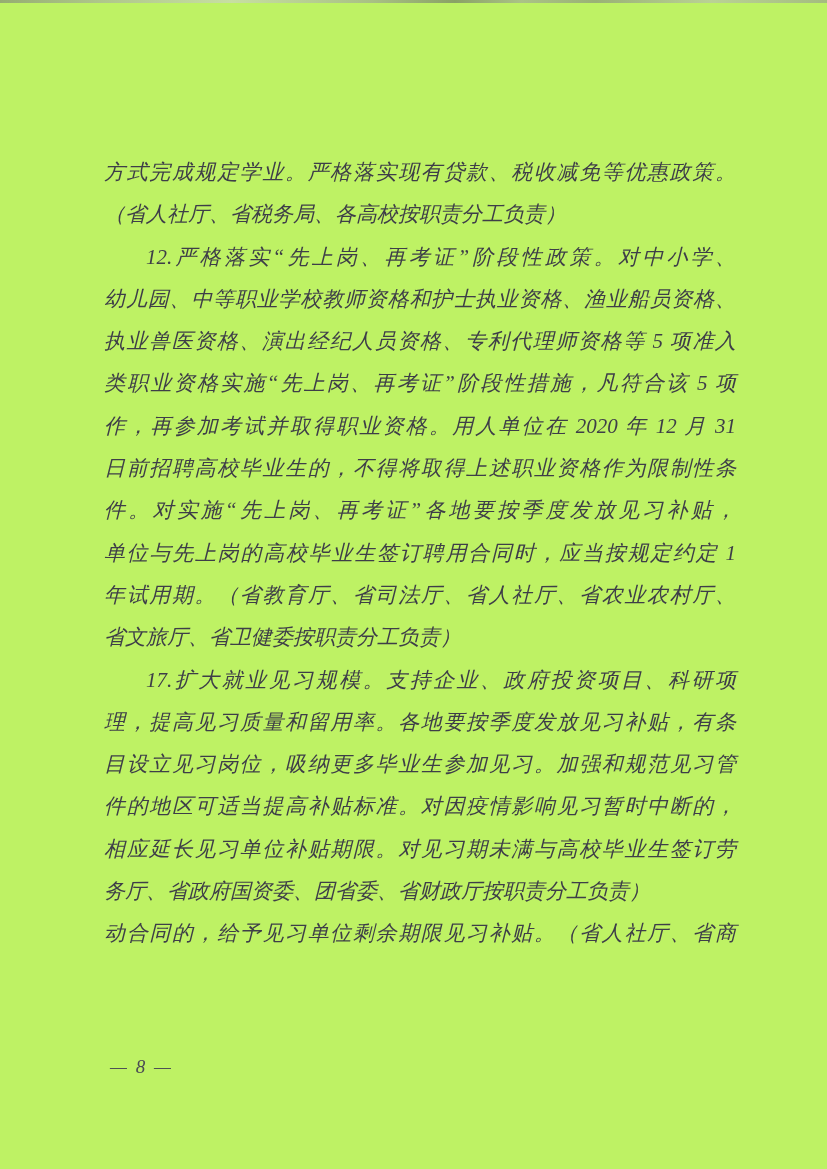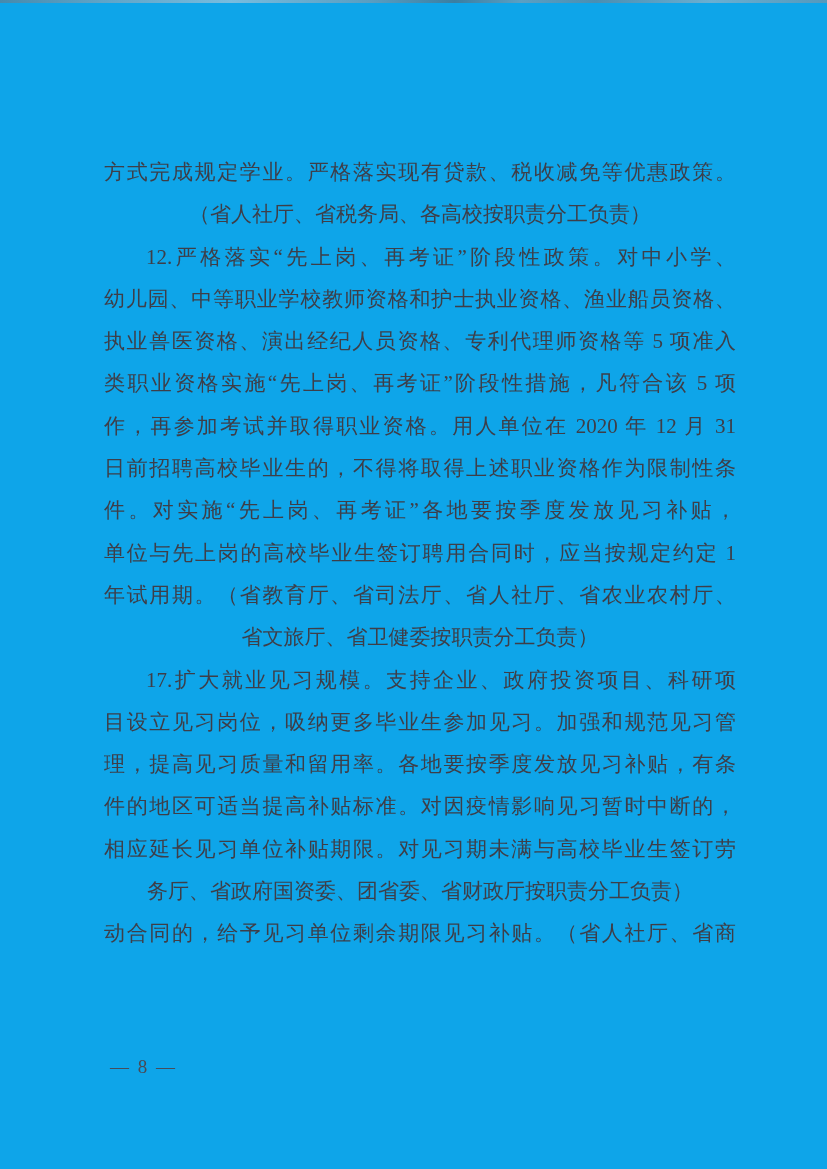--- a/index.html
+++ b/index.html
@@ -10,21 +10,22 @@
     width: 827px;
     height: 1169px;
     position: relative;
     background: #fcfcfa;
     overflow: hidden;
     font-family: "Liberation Serif", "DejaVu Serif", serif;
   }
   .page {
     position: absolute;
     inset: 0;
-    background: #0ea5e9;
+    background: #bef264;
+    font-style: italic;
   }
   .scan-edge {
     position: absolute;
     top: 0;
     left: 0;
     width: 827px;
     height: 3px;
     background: linear-gradient(90deg,
       #74747c 0%, #a2a2aa 12%, #cfcfd5 28%, #97979f 45%,
       #5f5f67 55%, #9b9ba3 63%, #7c7c84 72%, #b7b7bd 86%, #8f8f97 100%);
@@ -34,21 +35,21 @@
     position: absolute;
     left: 104px;
     top: 151px;
     width: 632px;
     color: #3e3e48;
     font-size: 21px;
   }
   .line {
     height: 42.3px;
     line-height: 42.3px;
-    text-align: center;
+    text-align: left;
     white-space: normal;
     overflow: visible;
   }
   .line.just {
     text-align: justify;
     text-align-last: justify;
     text-justify: inter-character;
   }
   .line.indent {
     text-indent: 42px;
@@ -76,22 +77,22 @@
     <div class="line just">幼儿园、中等职业学校教师资格和护士执业资格、渔业船员资格、</div>
     <div class="line just">执业兽医资格、演出经纪人员资格、专利代理师资格等 5 项准入</div>
     <div class="line just">类职业资格实施“先上岗、再考证”阶段性措施，凡符合该 5 项</div>
     <div class="line just">作，再参加考试并取得职业资格。用人单位在 2020 年 12 月 31</div>
     <div class="line just">日前招聘高校毕业生的，不得将取得上述职业资格作为限制性条</div>
     <div class="line just">件。对实施“先上岗、再考证”各地要按季度发放见习补贴，</div>
     <div class="line just">单位与先上岗的高校毕业生签订聘用合同时，应当按规定约定 1</div>
     <div class="line just">年试用期。（省教育厅、省司法厅、省人社厅、省农业农村厅、</div>
     <div class="line">省文旅厅、省卫健委按职责分工负责）</div>
     <div class="line just indent">17.扩大就业见习规模。支持企业、政府投资项目、科研项</div>
+    <div class="line just">理，提高见习质量和留用率。各地要按季度发放见习补贴，有条</div>
     <div class="line just">目设立见习岗位，吸纳更多毕业生参加见习。加强和规范见习管</div>
-    <div class="line just">理，提高见习质量和留用率。各地要按季度发放见习补贴，有条</div>
     <div class="line just">件的地区可适当提高补贴标准。对因疫情影响见习暂时中断的，</div>
     <div class="line just">相应延长见习单位补贴期限。对见习期未满与高校毕业生签订劳</div>
     <div class="line">务厅、省政府国资委、团省委、省财政厅按职责分工负责）</div>
     <div class="line just">动合同的，给予见习单位剩余期限见习补贴。（省人社厅、省商</div>
   </div>
 
   <div class="page-number">— 8 —</div>
 </div>
 
 </body></html>

